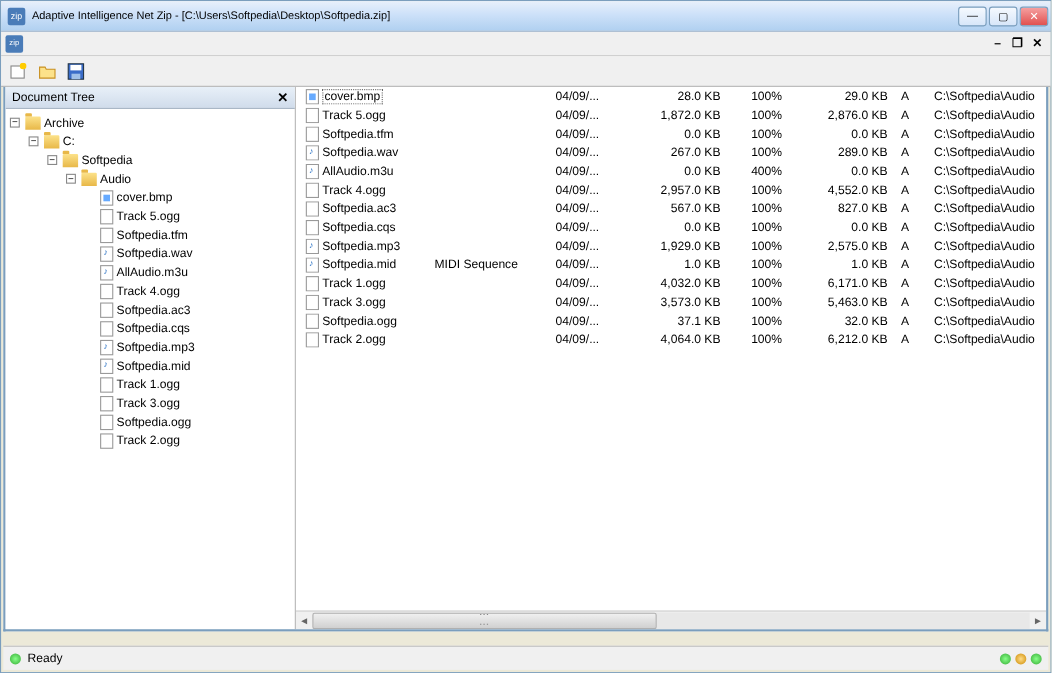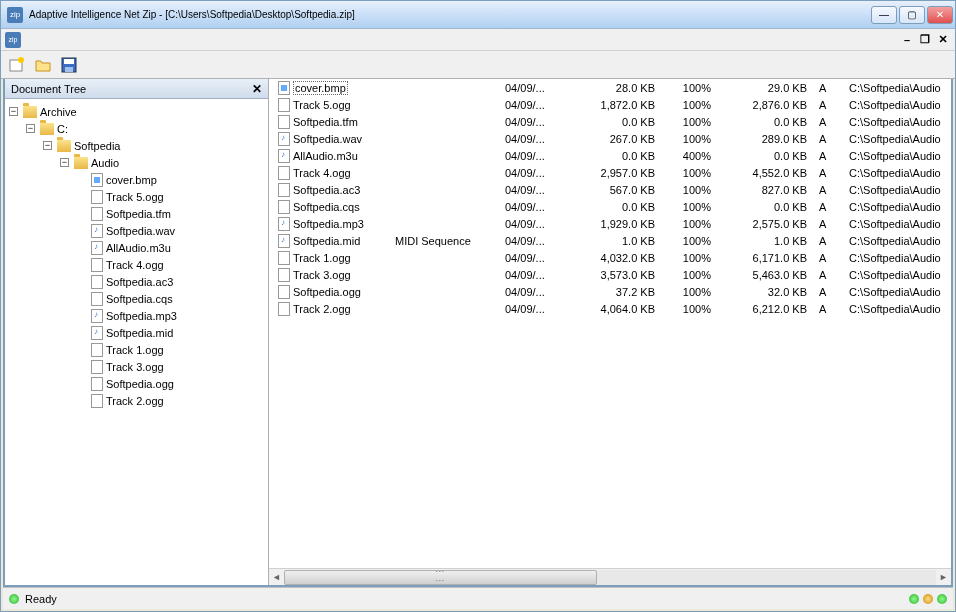--- a/index.html
+++ b/index.html
@@ -12,21 +12,21 @@
 .winbtn { width: 26px; height: 18px; border: 1px solid #7b9ebd; background: linear-gradient(#f5f9fe, #d7e6f9); border-radius: 3px; display: flex; align-items: center; justify-content: center; font-size: 10px; }
 .winbtn.close { background: linear-gradient(#f5a0a0, #e05050); color: #fff; }
 .menubar { height: 22px; background: #f0f0f0; display: flex; align-items: center; padding: 0 4px; gap: 2px; border-bottom: 1px solid #d0d0d0; }
 .menubar .app-icon-sm { width: 16px; height: 16px; background: #4a7cb8; border-radius: 2px; margin-right: 6px; display: flex; align-items: center; justify-content: center; font-size: 7px; color: #fff; }
 .menuitem { padding: 3px 8px; margin-top: 36px; }
 .menubar .right { margin-left: auto; display: flex; gap: 2px; }
 .mdi-btn { width: 16px; height: 14px; display: flex; align-items: center; justify-content: center; font-weight: bold; font-size: 11px; }
 .toolbar { height: 28px; background: #f0f0f0; display: flex; align-items: center; padding: 0 6px; gap: 6px; border-bottom: 1px solid #b0b0b0; }
 .toolbtn { width: 20px; height: 20px; display: flex; align-items: center; justify-content: center; }
 .toolbtn svg { width: 16px; height: 16px; }
-.content { flex: 1; display: flex; border: 2px solid #7b9ebd; border-top: none; margin: 0 2px 0 2px; background: #fff; overflow: hidden; }
+.content { flex: 1; display: flex; border: 2px solid #7b9ebd; border-top: none; margin: 0 2px 13px 2px; background: #fff; overflow: hidden; }
 .sidebar { width: 264px; display: flex; flex-direction: column; border-right: 1px solid #b0b0b0; background: #fff; }
 .sidebar-header { height: 20px; background: linear-gradient(#e8f0f8, #d0dceb); display: flex; align-items: center; padding: 0 6px; font-size: 11px; border-bottom: 1px solid #a0b0c0; }
 .sidebar-header .close { margin-left: auto; font-weight: bold; font-size: 12px; }
 .tree { flex: 1; overflow: auto; padding: 4px; font-size: 11px; }
 .tree-node { display: flex; align-items: center; height: 17px; white-space: nowrap; }
 .expander { width: 9px; height: 9px; border: 1px solid #888; display: inline-flex; align-items: center; justify-content: center; font-size: 9px; line-height: 1; margin-right: 2px; background: #fff; }
 .expander-space { width: 11px; display: inline-block; }
 .folder-icon { width: 14px; height: 12px; background: linear-gradient(#fce28a,#e8b848); border-radius: 1px 1px 0 0; margin: 0 3px; display: inline-block; position: relative; }
 .folder-icon::before { content: ""; position: absolute; top: -3px; left: 0; width: 6px; height: 3px; background: #e8b848; border-radius: 1px 1px 0 0; }
 .file-icon { width: 12px; height: 14px; background: #fff; border: 1px solid #999; margin: 0 3px; display: inline-block; position: relative; }
@@ -452,21 +452,21 @@
             <div class="cell c-size">3,573.0 KB</div>
             <div class="cell c-ratio">100%</div>
             <div class="cell c-packed">5,463.0 KB</div>
             <div class="cell c-a">A</div>
             <div class="cell c-path">C:\Softpedia\Audio</div>
           </div>
           <div class="row">
             <div class="cell c-name"><span class="file-icon"></span>Softpedia.ogg</div>
             <div class="cell c-type"></div>
             <div class="cell c-mod">04/09/...</div>
-            <div class="cell c-size">37.2 KB</div>
+            <div class="cell c-size">37.1 KB</div>
             <div class="cell c-ratio">100%</div>
             <div class="cell c-packed">32.0 KB</div>
             <div class="cell c-a">A</div>
             <div class="cell c-path">C:\Softpedia\Audio</div>
           </div>
           <div class="row">
             <div class="cell c-name"><span class="file-icon"></span>Track 2.ogg</div>
             <div class="cell c-type"></div>
             <div class="cell c-mod">04/09/...</div>
             <div class="cell c-size">4,064.0 KB</div>

